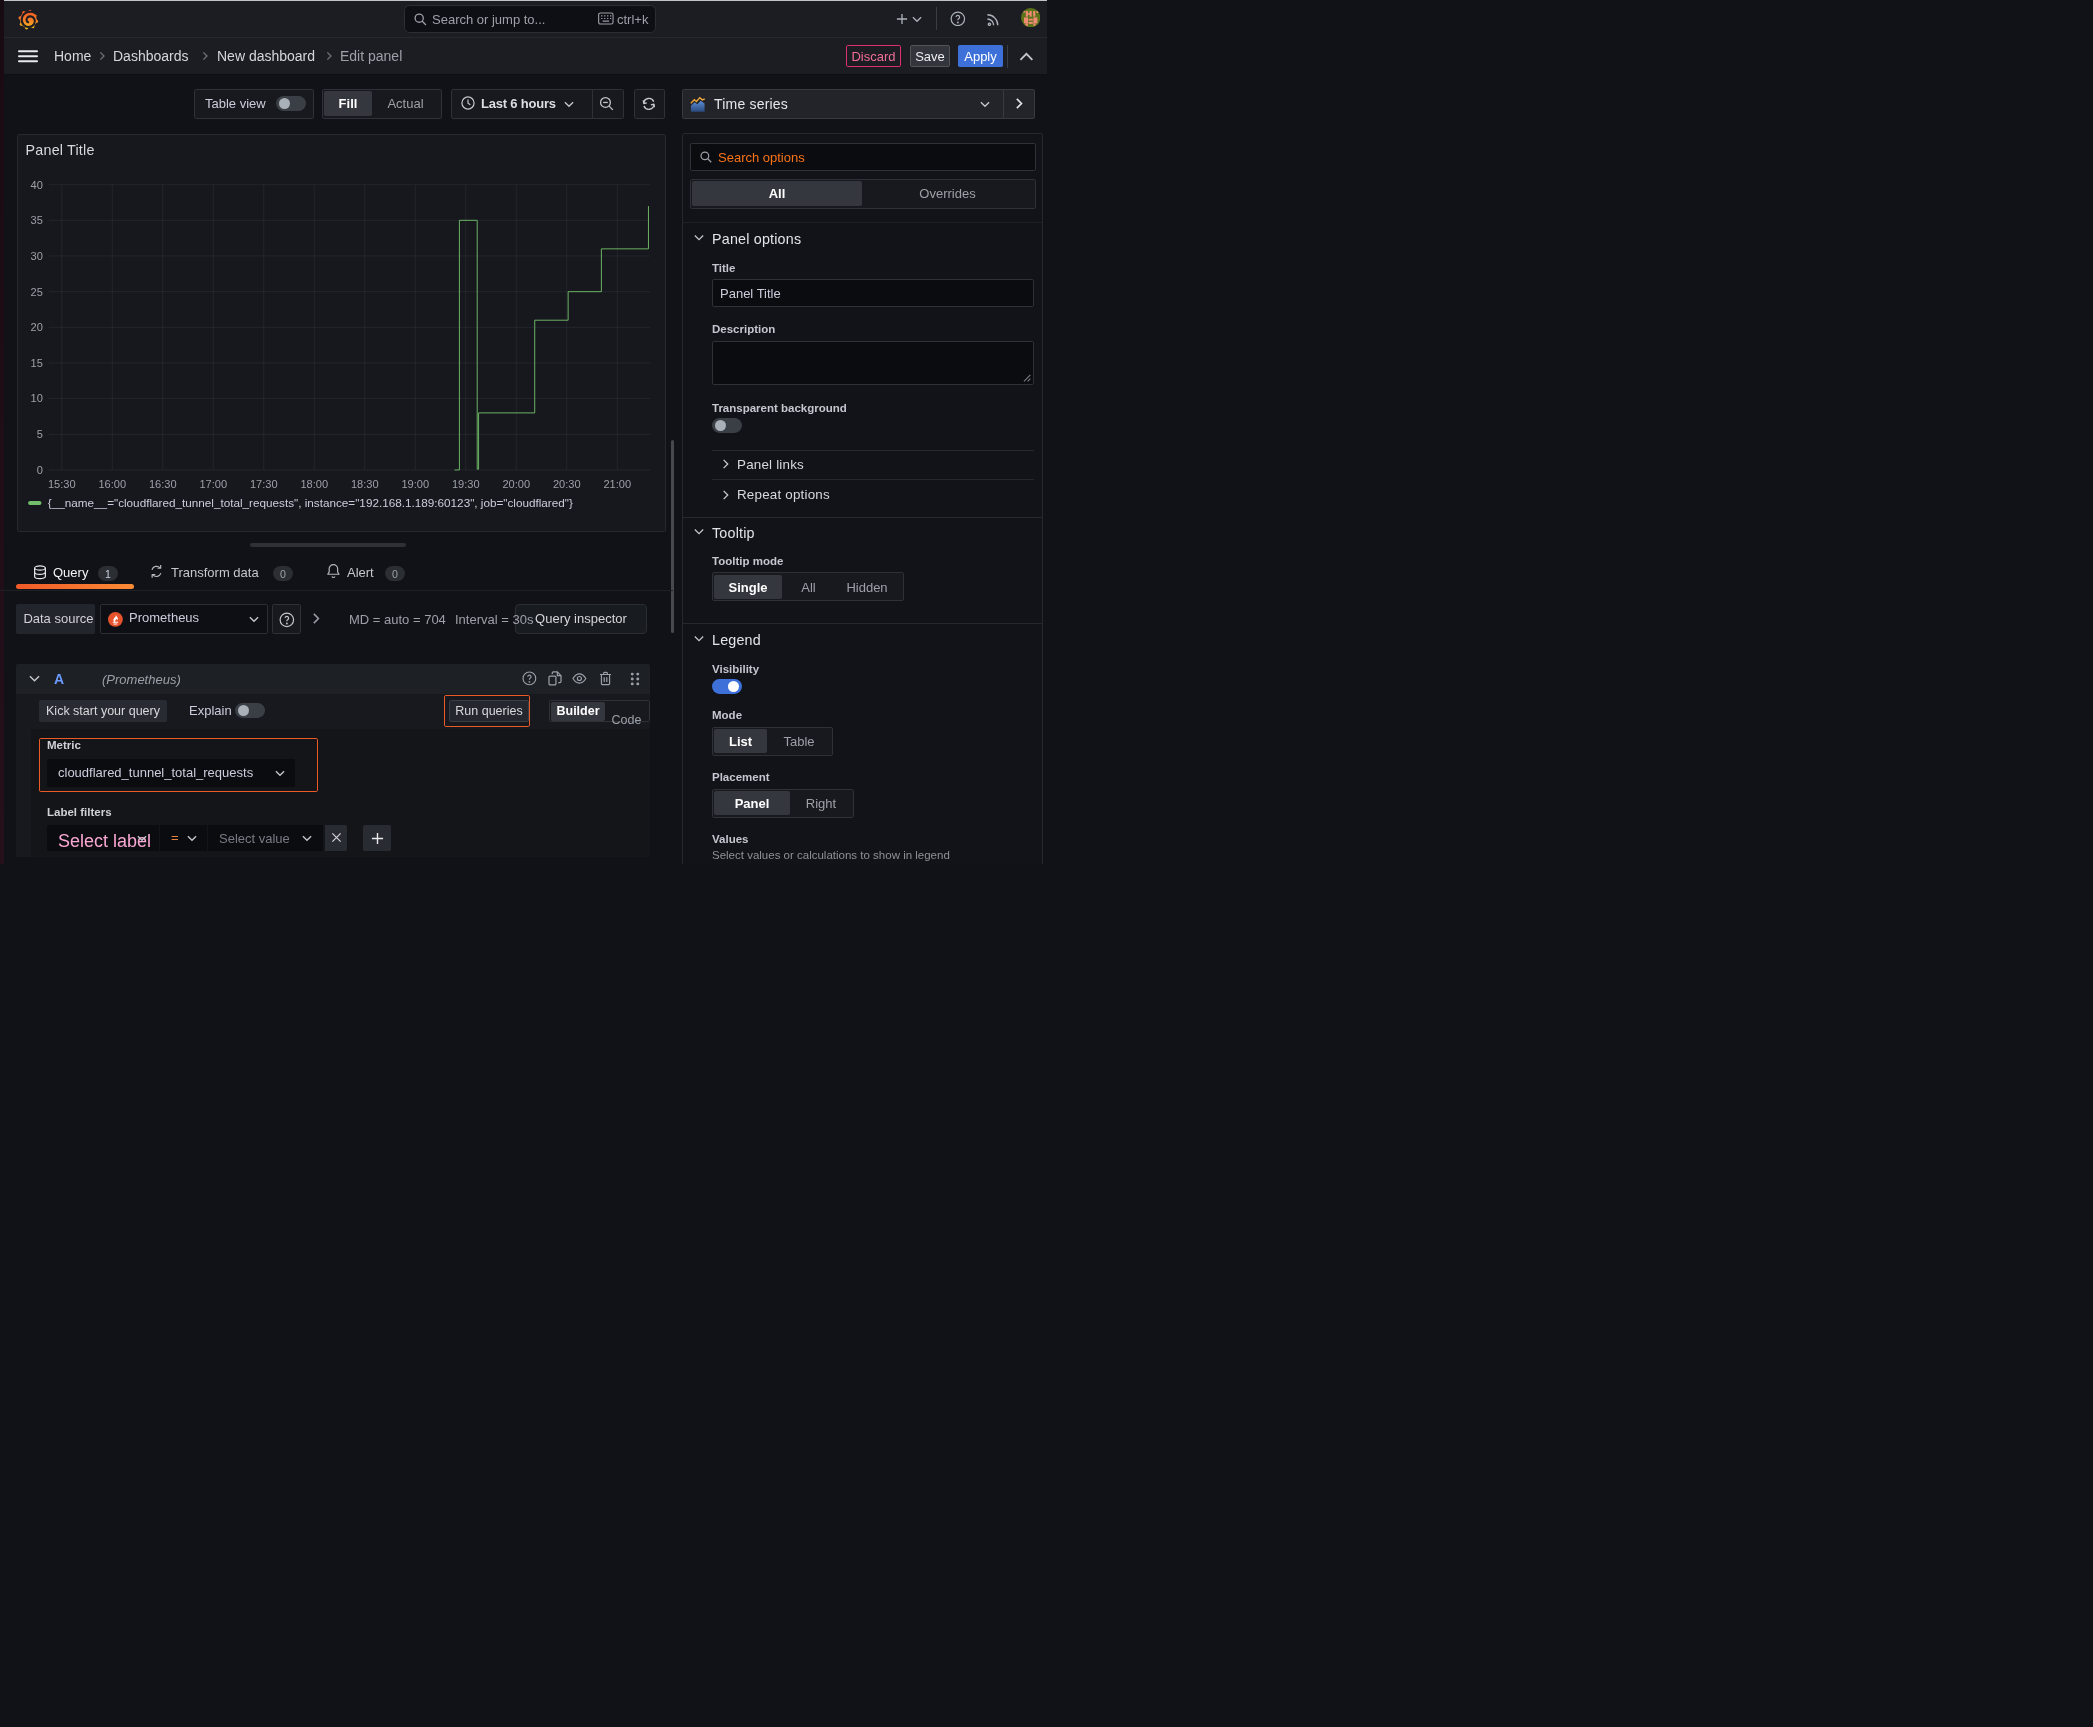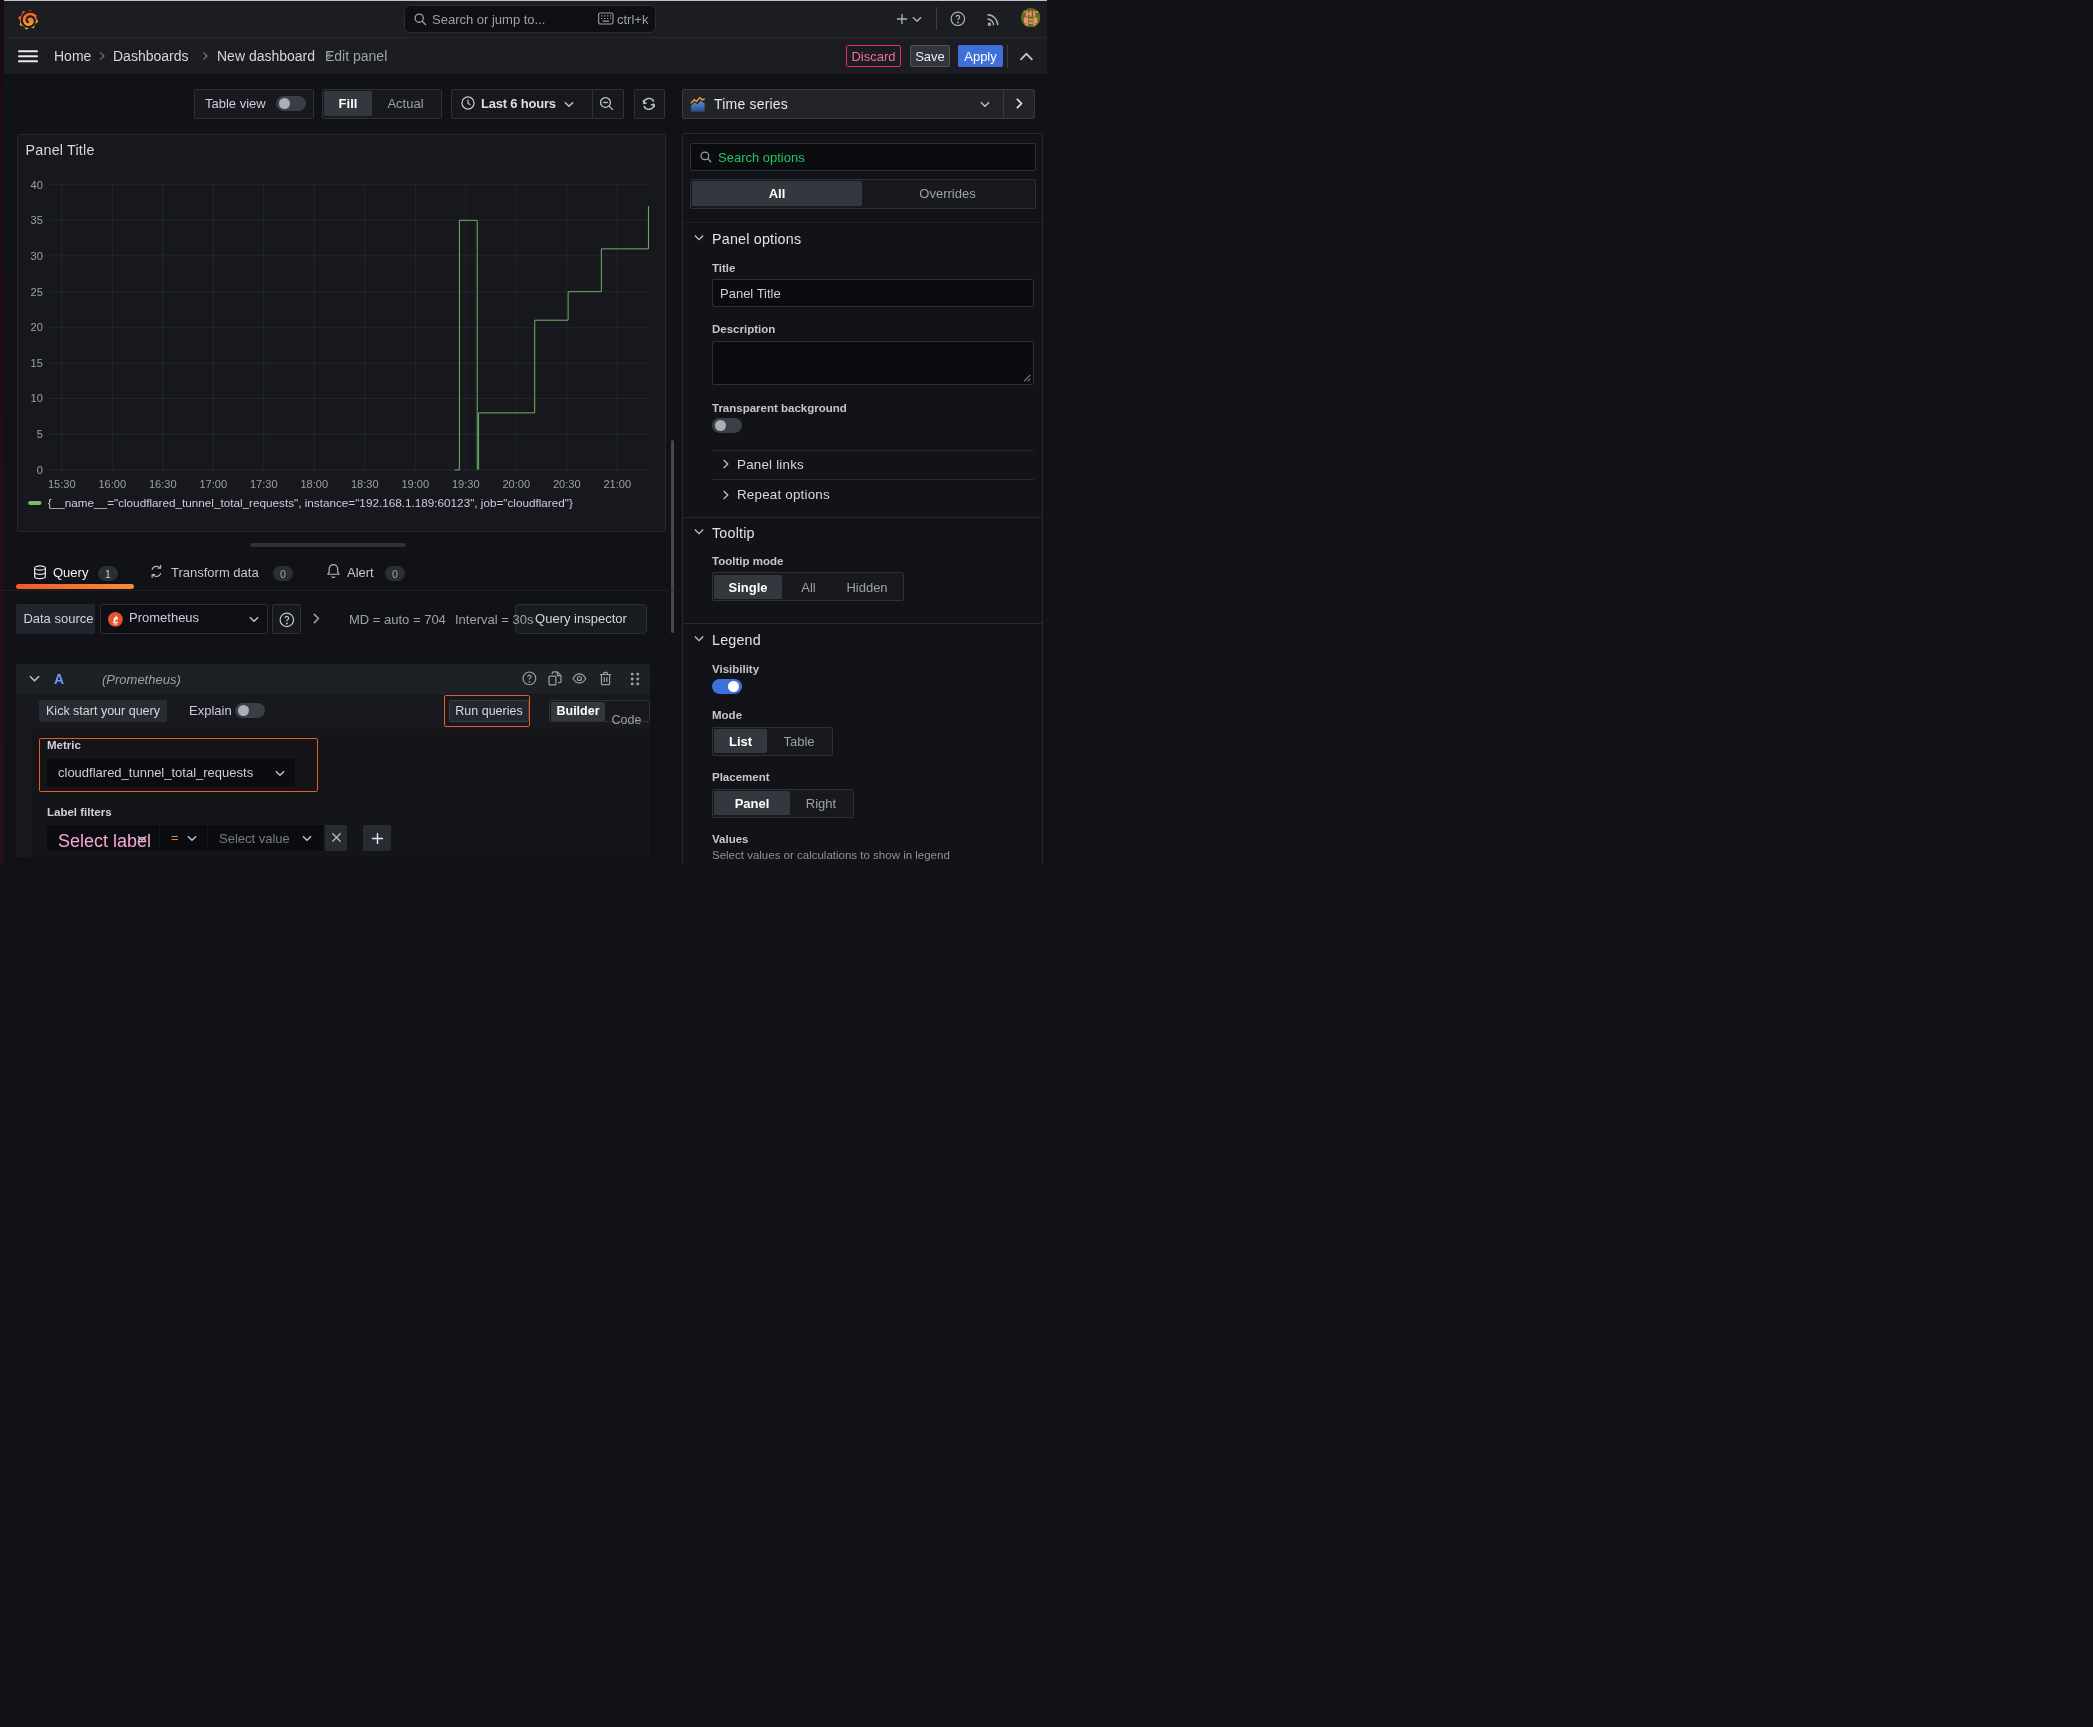--- a/index.html
+++ b/index.html
@@ -102,21 +102,21 @@
 <svg class="ic" style="left:18px;top:50px" width="20" height="13" viewBox="0 0 22 14">
     <g fill="#e8e9ed">
       <rect x="0" y="0" width="22" height="2.2" rx="1.1"></rect>
       <rect x="0" y="5.6" width="22" height="2.2" rx="1.1"></rect>
       <rect x="0" y="11.2" width="22" height="2.2" rx="1.1"></rect>
     </g>
   </svg>
 <div class="abs" style="left:54px;top:48px;font-size:14px;color:#d5d7dd">Home</div>
 <div class="abs" style="left:113px;top:48px;font-size:14px;color:#d5d7dd">Dashboards</div>
 <div class="abs" style="left:217px;top:48px;font-size:14px;color:#d5d7dd">New dashboard</div>
-<div class="abs" style="left:325px;top:48px;font-size:14px;color:#9da0a8">Edit panel</div>
+<div class="abs" style="left:340px;top:48px;font-size:14px;color:#9da0a8">Edit panel</div>
 <svg class="ic" style="left:98px;top:51px" width="8.3" height="10" viewBox="0 0 9 11" fill="none" stroke="#6e7179" stroke-width="1.5">
     <path d="M2.5 1.5 L6.5 5.5 L2.5 9.5"></path>
   </svg>
 <svg class="ic" style="left:201px;top:51px" width="8.3" height="10" viewBox="0 0 9 11" fill="none" stroke="#6e7179" stroke-width="1.5">
     <path d="M2.5 1.5 L6.5 5.5 L2.5 9.5"></path>
   </svg>
 <svg class="ic" style="left:325px;top:51px" width="8.3" height="10" viewBox="0 0 9 11" fill="none" stroke="#6e7179" stroke-width="1.5">
     <path d="M2.5 1.5 L6.5 5.5 L2.5 9.5"></path>
   </svg>
 <div class="abs" style="left:846px;top:45px;width:55px;height:22px;border:0.9px solid #e02f6d;border-radius:1.8px;color:#f06e96;font-size:13px;display:flex;align-items:center;justify-content:center">Discard</div>
@@ -346,21 +346,21 @@
 <svg class="ic" style="left:1015px;top:97px" width="8.3" height="13" viewBox="0 0 9 14" fill="none" stroke="#e3e4e8" stroke-width="1.8">
     <path d="M2 2 L7 7 L2 12"></path>
   </svg>
 
 <div class="abs" style="left:682px;top:133px;width:361px;height:738px;background:#121318;border:0.9px solid #26282e;border-radius:1.8px 1.8px 0 0"></div>
 <div class="inp" style="left:690px;top:143px;width:346px;height:28px"></div>
 <svg class="ic" style="left:699px;top:150px" width="14" height="14" viewBox="0 0 16 16" fill="none" stroke="#9da0a8" stroke-width="1.4">
     <circle cx="6.7" cy="6.7" r="4.4"></circle>
     <path d="M10 10 L14 14"></path>
   </svg>
-<div class="abs" style="left:718px;top:150px;font-size:13px;color:#22c55e">Search options</div>
+<div class="abs" style="left:718px;top:150px;font-size:13px;color:#f97316">Search options</div>
 <div class="bx" style="left:690px;top:179px;width:346px;height:29.5px"></div>
 <div class="seg selseg" style="left:692px;top:181px;width:170px;height:25px;font-weight:bold">All</div>
 <div class="seg unselseg" style="left:862px;top:181px;width:171px;height:25px">Overrides</div>
 <div class="hr" style="left:683px;top:222px;width:359px;background:#1e2025"></div>
 <svg class="ic" style="left:694px;top:234px" width="10" height="7.4" viewBox="0 0 12 8" fill="none" stroke="#c7c8cc" stroke-width="1.5">
     <path d="M1 1.3 L6 6.3 L11 1.3"></path>
   </svg>
 <div class="sech" style="left:712px;top:231px">Panel options</div>
 <div class="lbl" style="left:712px;top:262px">Title</div>
 <div class="inp" style="left:712px;top:279px;width:322px;height:28px"></div>

